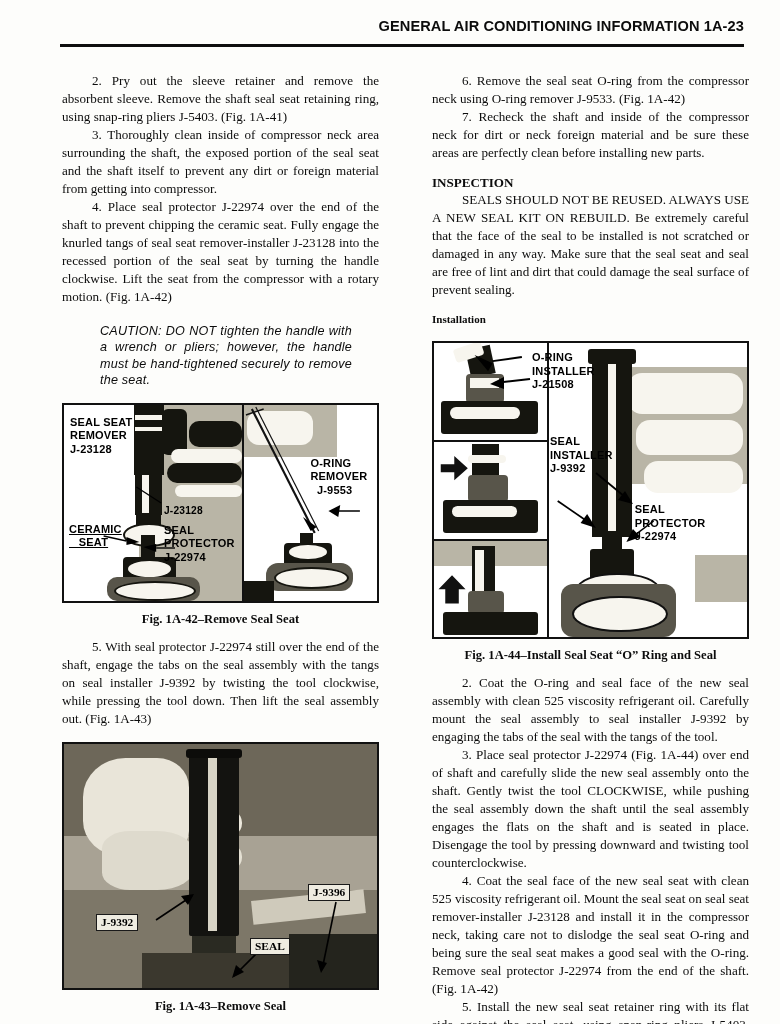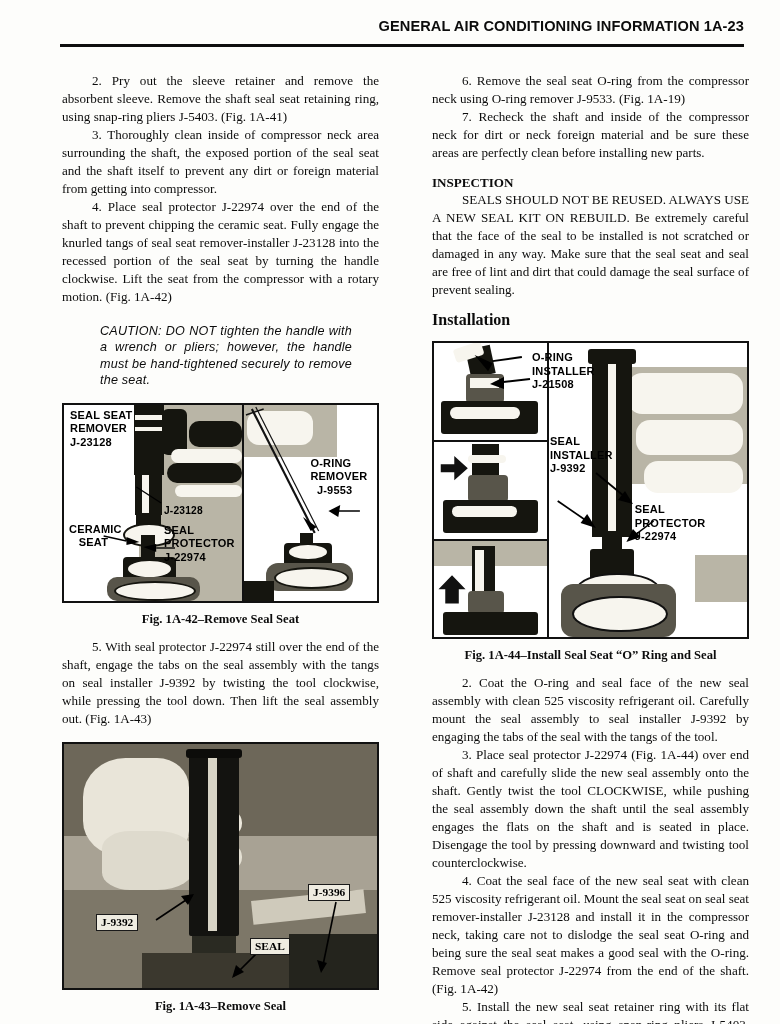--- a/index.html
+++ b/index.html
@@ -62,21 +62,21 @@
     hyphens: none;
   }
 
   .sec-head {
     margin: 13px 0 0 0;
     font-size: 13.1px;
     font-weight: bold;
     line-height: 15.6px;
     text-align: left;
   }
-  .sec-head.sub { font-size: 16px; }
+  .sec-head.sub { font-size: 11px; }
 
   .spacer-sm { height: 11px; }
 
   
   .caution {
     margin: 17px 0 0 38px;
     width: 252px;
     font-family: "Liberation Sans", "DejaVu Sans", sans-serif;
     font-style: italic;
     font-size: 12.6px;
@@ -200,25 +200,25 @@
             <div class="wht ell" style="left:28%;top:176px;width:44%;height:16px;border:2px solid #15150f;"></div>
 
             <svg class="ovl" viewBox="0 0 180 196" preserveAspectRatio="none">
               <path d="M73,82 L98,98" stroke="#000" stroke-width="1.4" fill="none"></path>
               <path d="M63,132 L76,137 L63,140 Z" fill="#000"></path>
               <path d="M40,131 L63,136" stroke="#000" stroke-width="1.4" fill="none"></path>
               <path d="M93,147 L80,142 L93,139 Z" fill="#000"></path>
               <path d="M93,143 L112,143" stroke="#000" stroke-width="1.4" fill="none"></path>
             </svg>
 
-            <div class="cal" style="left:6px;top:4px;">SEAL SEAT
+            <div class="cal" style="left:6px;top:11px;">SEAL SEAT
 REMOVER
 J-23128</div>
             <div class="cal sm" style="left:100px;top:100px;">J-23128</div>
-            <div class="cal" style="left:5px;top:118px;">CERAMIC
+            <div class="cal" style="left:5px;top:118px;text-decoration:underline;">CERAMIC
    SEAT</div>
             <div class="cal" style="left:100px;top:119px;">SEAL
 PROTECTOR
 J-22974</div>
           </div>
 
           <div class="f42-right">
             <div class="ink-lt" style="left:0;top:0;width:70%;height:52px;"></div>
             <div class="wht" style="left:2%;top:6px;width:50%;height:34px;border-radius:12px;"></div>
             <svg class="ovl" viewBox="0 0 135 196" preserveAspectRatio="none">
@@ -285,21 +285,21 @@
         <div class="lbl-box" style="left:244px;top:140px;">J-9396</div>
         <div class="lbl-box" style="left:186px;top:194px;">SEAL</div>
       </div>
       <div class="fig-caption">Fig. 1A-43–Remove Seal</div>
     </div>
 
   </div>
 
   <div class="col col-right">
 
-    <p class="body">6. Remove the seal seat O-ring from the compressor neck using O-ring remover J-9533. (Fig. 1A-19)</p>
+    <p class="body">6. Remove the seal seat O-ring from the compressor neck using O-ring remover J-9533. (Fig. 1A-42)</p>
     <p class="body">7. Recheck the shaft and inside of the compressor neck for dirt or neck foreign material and be sure these areas are perfectly clean before installing new parts.</p>
 
     <div class="sec-head">INSPECTION</div>
     <p class="body">SEALS SHOULD NOT BE REUSED. ALWAYS USE A NEW SEAL KIT ON REBUILD. Be extremely careful that the face of the seal to be installed is not scratched or damaged in any way. Make sure that the seal seat and seal are free of lint and dirt that could damage the seal surface of prevent sealing.</p>
 
     <div class="sec-head sub">Installation</div>
 
     <div class="figure" id="fig44">
       <div class="fig-frame">
         <div class="f44-grid">

